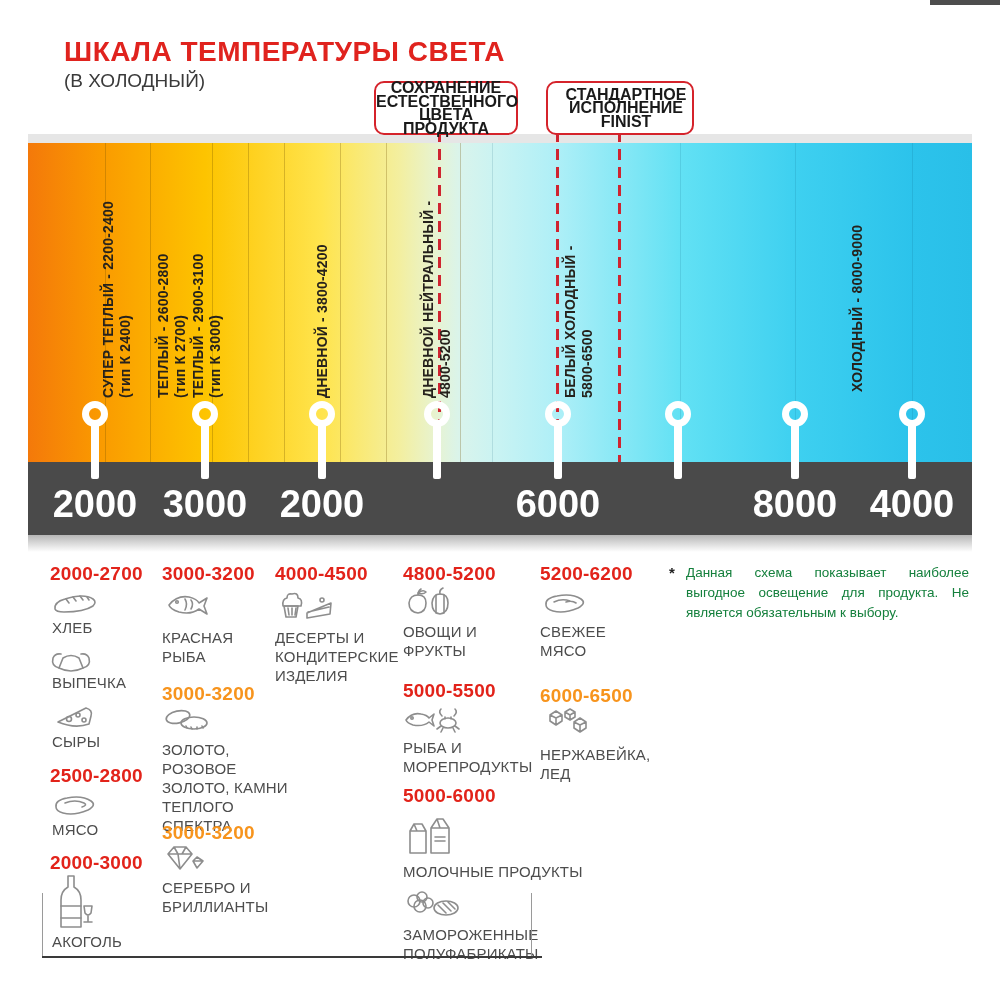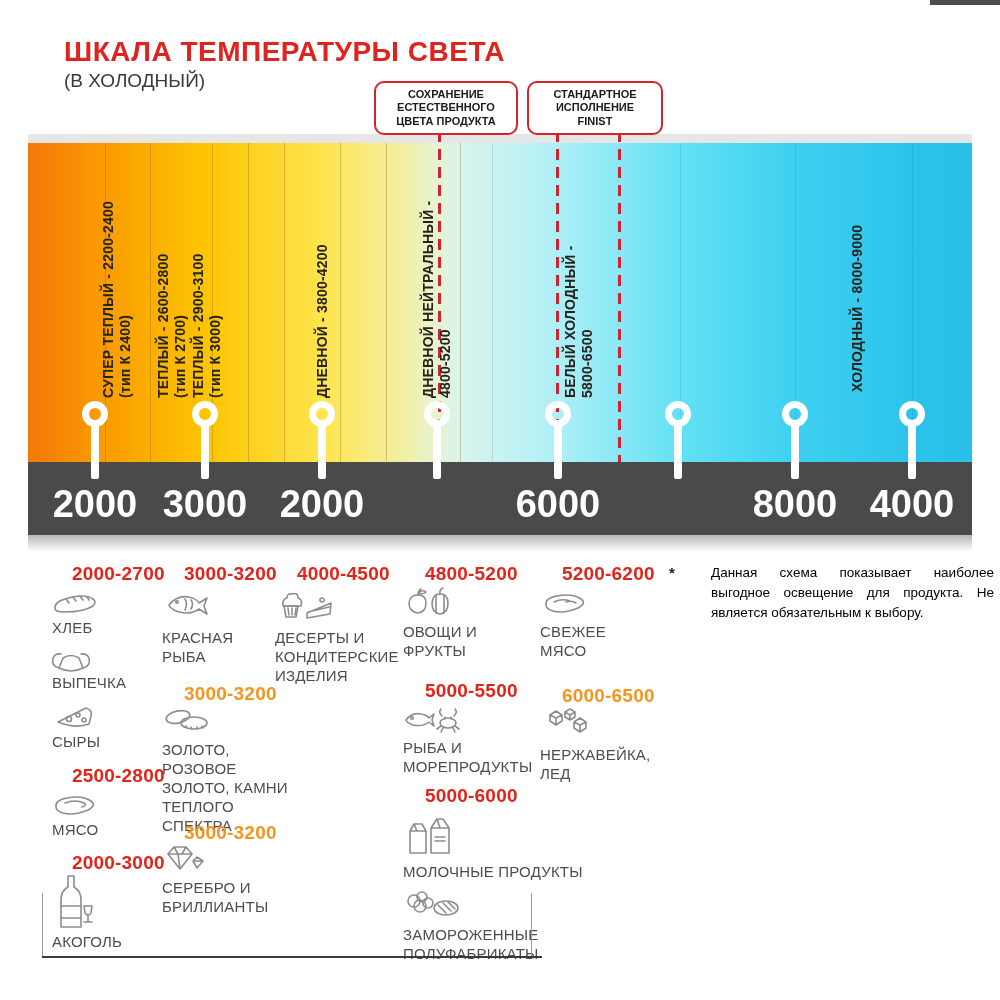--- a/index.html
+++ b/index.html
@@ -6,24 +6,24 @@
   #stage{position:relative;width:1000px;height:1000px;background:#fff;overflow:hidden;
          font-family:"Liberation Sans","DejaVu Sans",sans-serif;}
   .abs{position:absolute;}
 
   
   .title{left:64px;top:36px;font-size:28px;font-weight:bold;color:#e0231e;letter-spacing:.5px;}
   .subtitle{left:64px;top:70px;font-size:19px;color:#3a3a3a;}
 
   
   .callout{background:#fff;border:2.5px solid #d5232b;border-radius:10px;
-           text-align:center;font-size:11px;font-weight:bold;color:#1a1a1a;line-height:13.5px;
+           text-align:center;font-size:16px;font-weight:bold;color:#1a1a1a;line-height:13.5px;
            display:flex;flex-direction:column;justify-content:center;z-index:9;}
   .co1{left:374px;top:81px;width:140px;height:50px;}
-  .co2{left:527px;top:81px;width:132px;height:50px;}
+  .co2{left:546px;top:81px;width:132px;height:50px;padding-left:12px;}
 
   
   .dash{width:3px;z-index:5;background:repeating-linear-gradient(180deg,#cf2430 0 11px,rgba(0,0,0,0) 11px 18px);}
   .d1{left:438px;top:131px;height:347px;}
   .d2{left:556px;top:131px;height:347px;}
   .d3{left:618px;top:131px;height:331px;}
 
   
   .topstrip{left:28px;top:134px;width:944px;height:9px;background:#e6e6e6;}
   .spectrum{left:28px;top:143px;width:944px;height:319px;z-index:1;background:linear-gradient(90deg,
@@ -42,30 +42,30 @@
   
   .axisbar{left:28px;top:462px;width:944px;height:73px;background:#4a4a4a;z-index:3;}
   .axisshadow{left:28px;top:535px;width:944px;height:17px;z-index:2;
         background:linear-gradient(180deg,rgba(110,110,110,.5),rgba(255,255,255,0));}
   .pin{z-index:6;}
   .pin-ring{position:absolute;width:12px;height:12px;border:7px solid #fff;border-radius:50%;left:-13px;top:401px;}
   .pin-stem{position:absolute;width:8px;height:53px;background:#fff;left:-4px;top:426px;border-radius:0 0 2px 2px;}
   .tick{top:483px;width:120px;margin-left:-60px;text-align:center;font-size:38px;font-weight:bold;color:#fff;z-index:8;}
 
   
-  .range{font-size:19px;font-weight:bold;letter-spacing:.2px;z-index:2;margin-left:22px;}
+  .range{font-size:19px;font-weight:bold;letter-spacing:.2px;z-index:2;}
   .range.red{color:#e2231a;}
   .range.orange{color:#f7941d;}
   .plabel{font-size:15px;color:#4d4d4d;line-height:19px;letter-spacing:.2px;}
   .nowrap{white-space:nowrap;}
   .ic svg{stroke:#8d8d8d;fill:none;stroke-width:1.6;stroke-linecap:round;stroke-linejoin:round;}
 
   
   .fnmark{left:669px;top:564px;font-size:15px;font-weight:bold;color:#222;}
-  .fntext{left:686px;top:563px;width:283px;font-size:13.5px;color:#000000;line-height:20px;text-align:justify;margin-left:25px;}
+  .fntext{left:686px;top:563px;width:283px;font-size:13.5px;color:#15803d;line-height:20px;text-align:justify;}
 
   
   .topedge{left:930px;top:0;width:70px;height:5px;background:#4d4d4d;}
   .crop-v1{left:42px;top:893px;width:1px;height:64px;background:#9a9a9a;}
   .crop-v2{left:531px;top:893px;width:1px;height:64px;background:#9a9a9a;}
   .crop-h{left:42px;top:956px;width:500px;height:2px;background:#3a3a3a;}
 </style>
 </head>
 <body>
 

